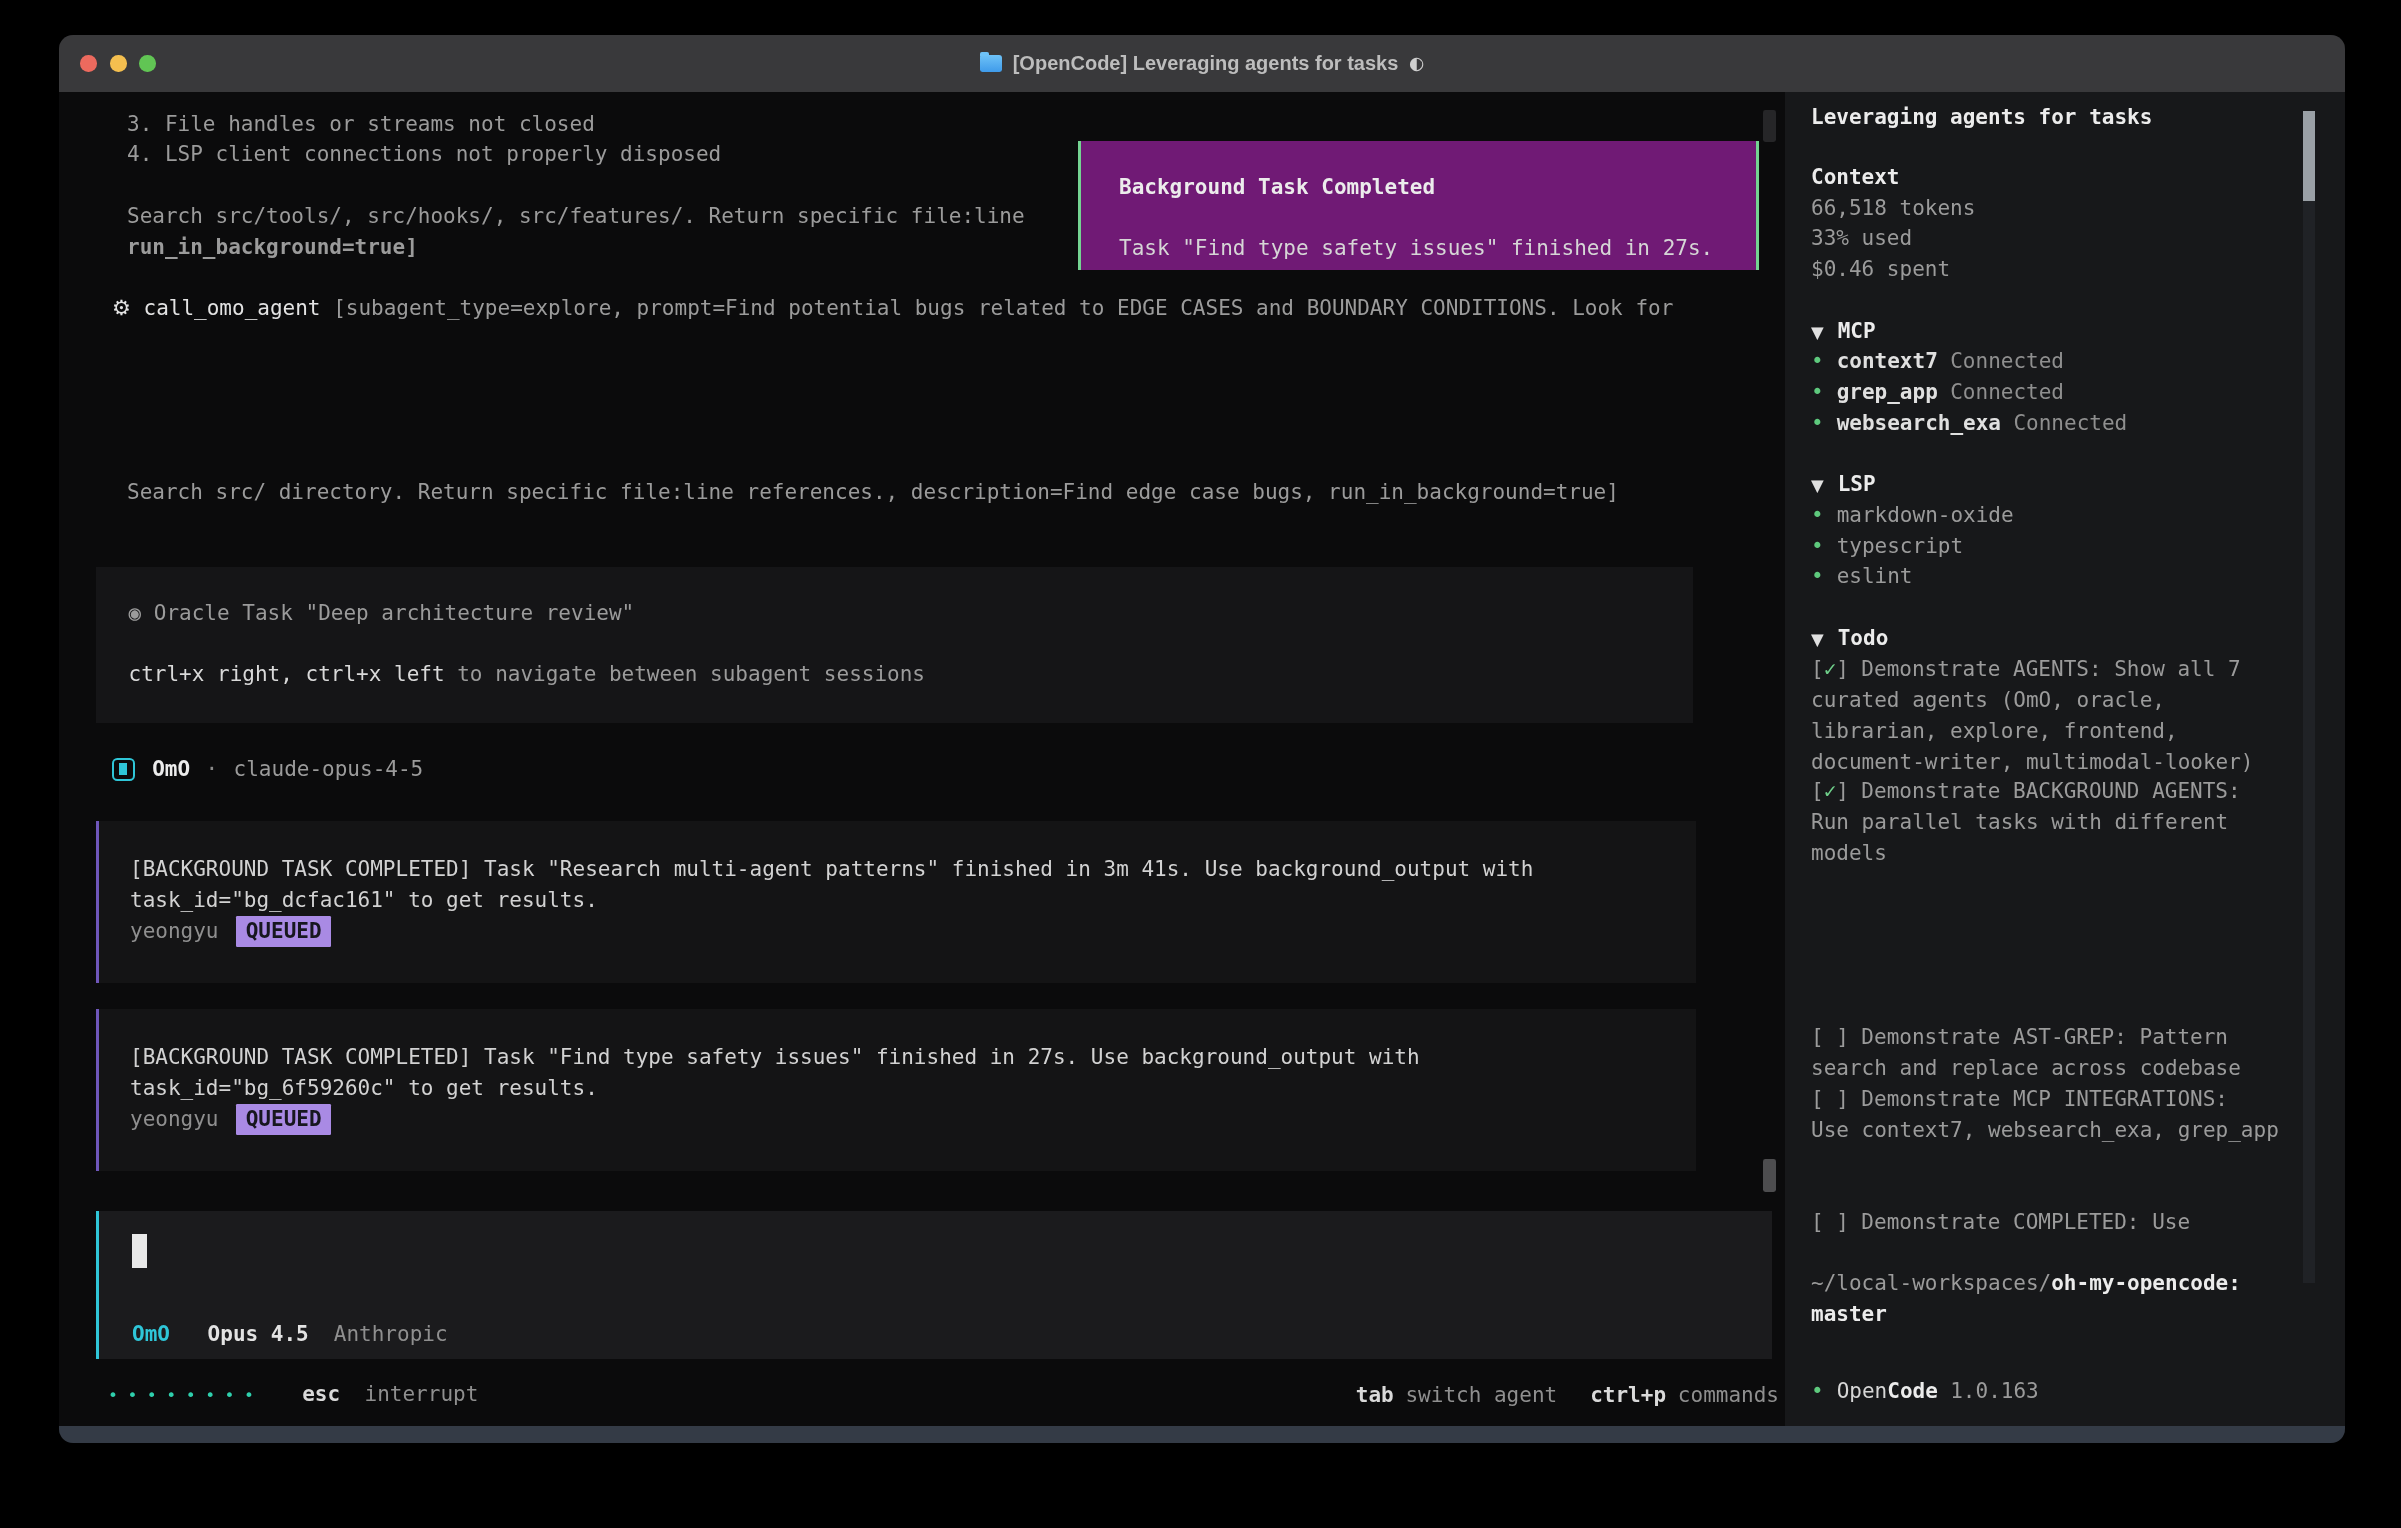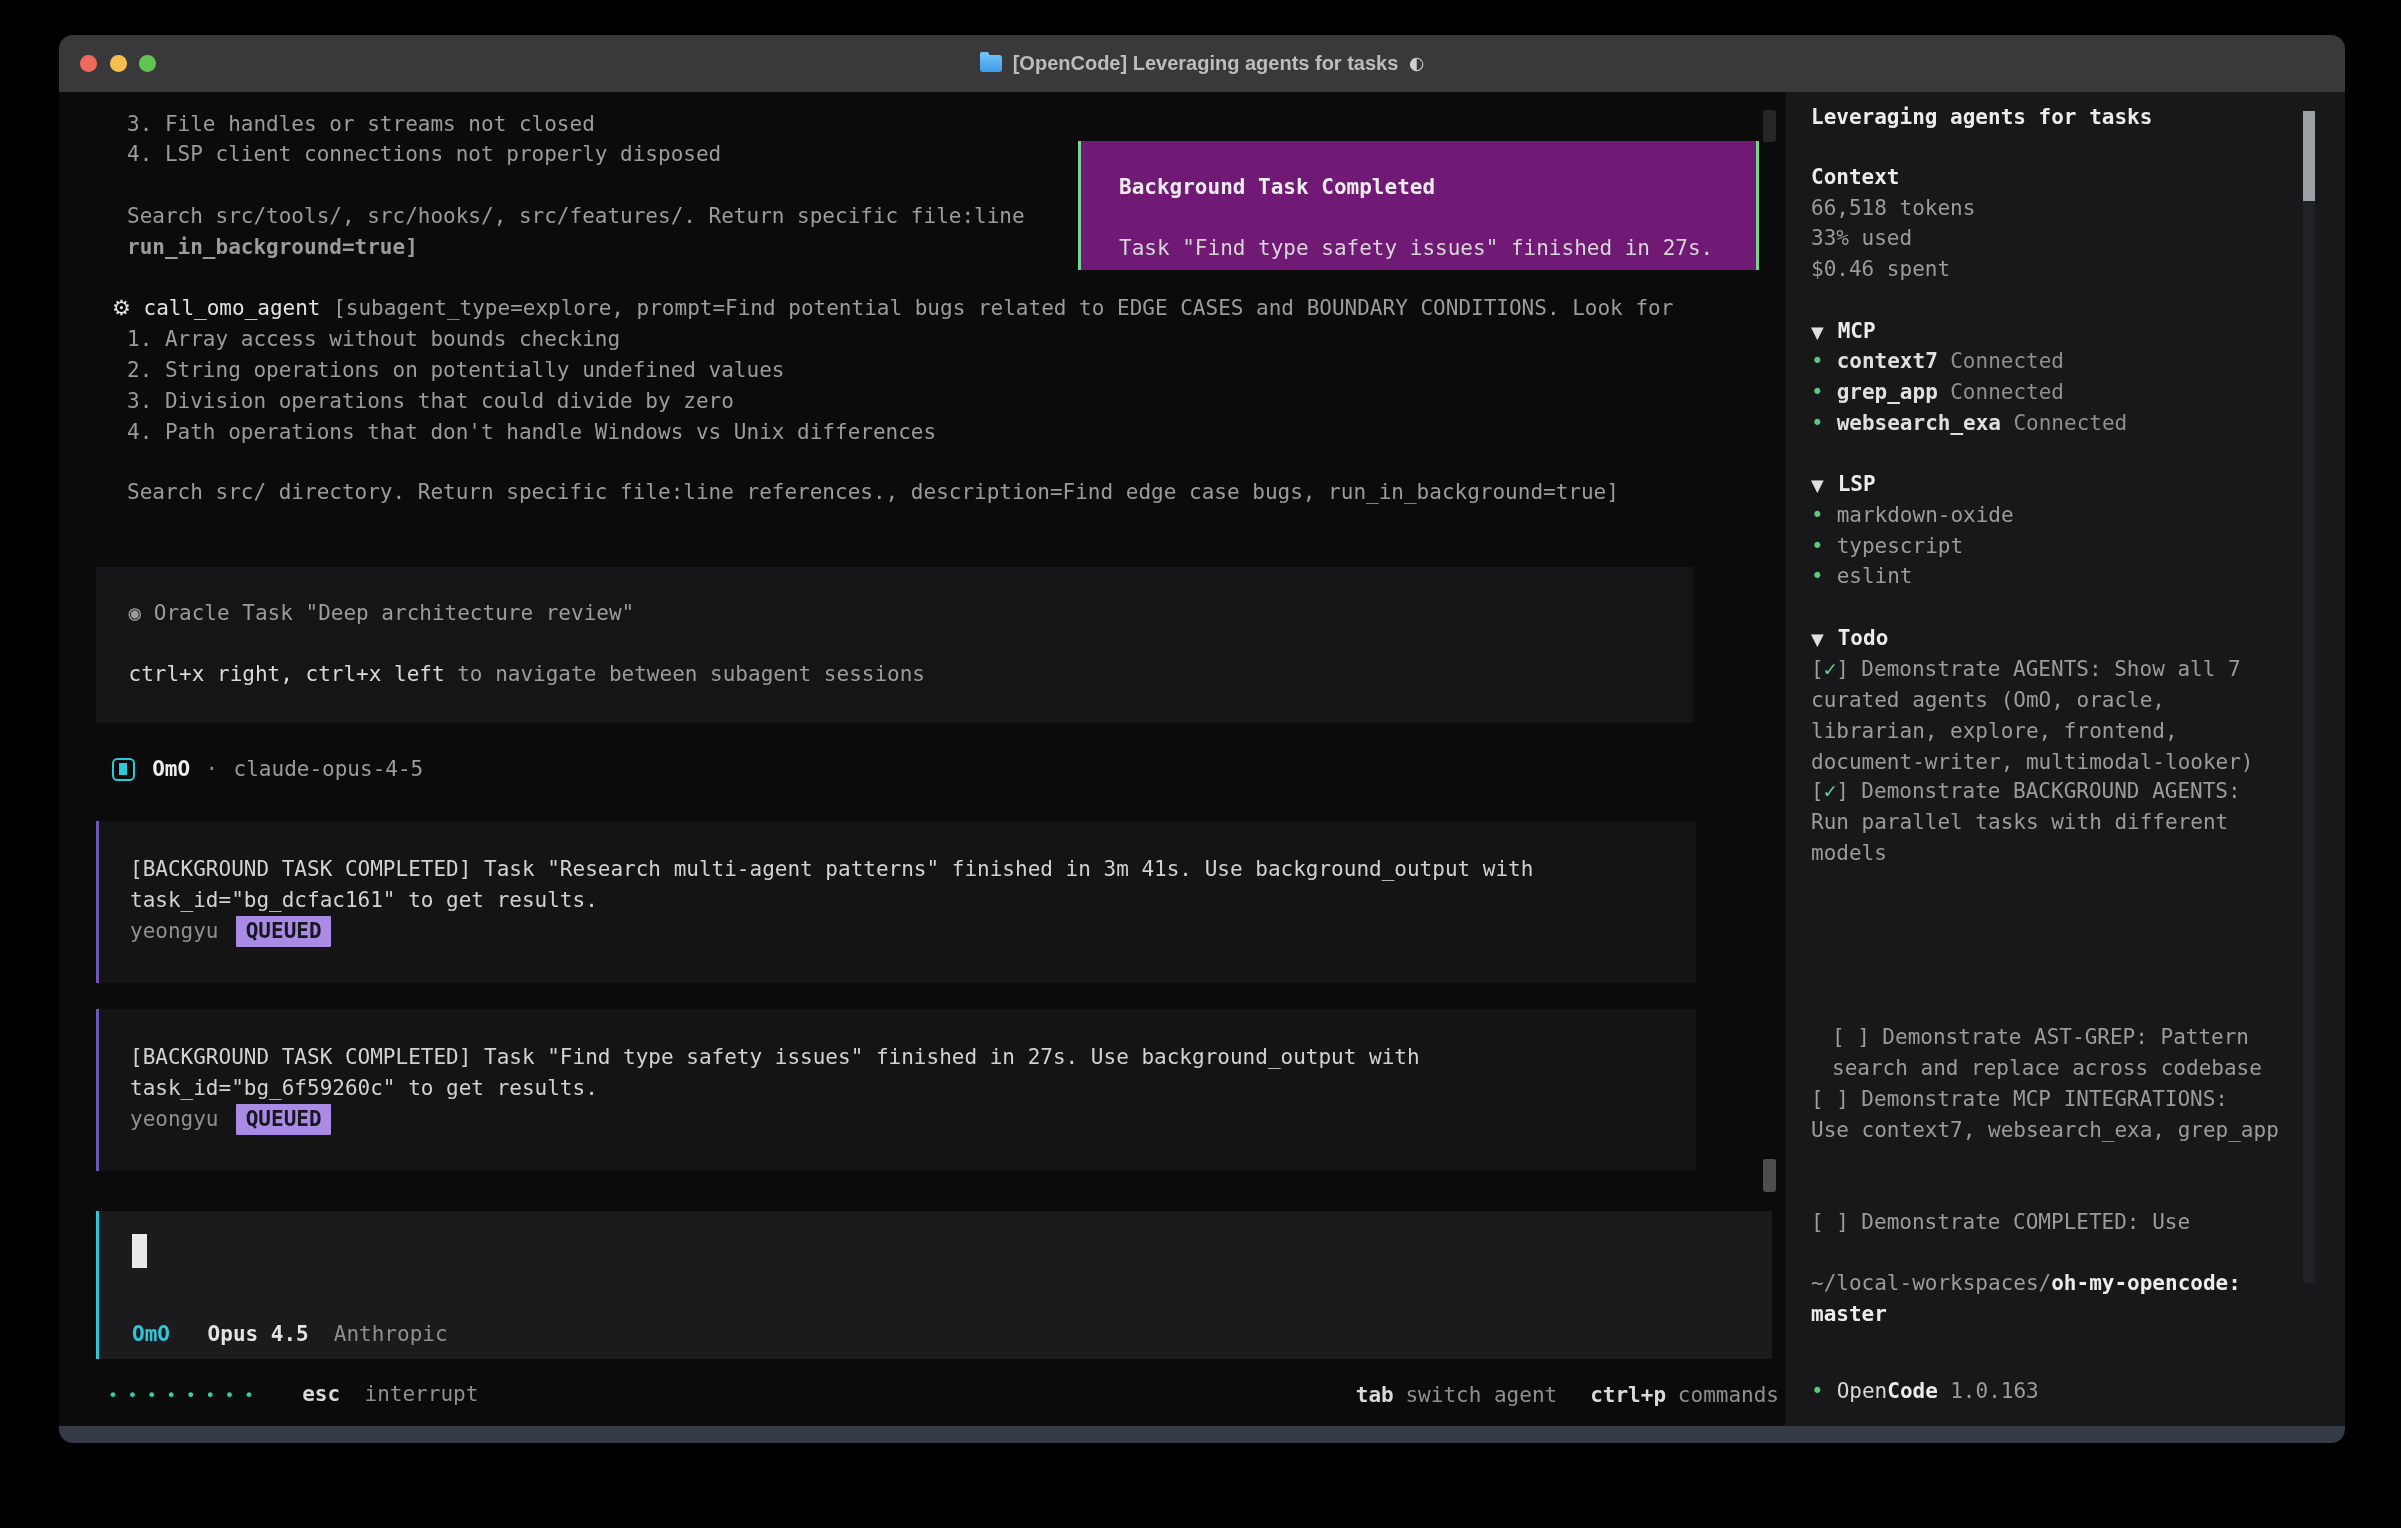--- a/index.html
+++ b/index.html
@@ -113,21 +113,21 @@
   .lsp-name{color:#9b9b9b;}
 
   .sb-todo-h{top:623px;}
   .todo-item .cb{color:#9b9b9b;}
   .todo-item .cb em{font-style:normal;color:#6fcf8a;}
   .todo-item .t{color:#9b9b9b;margin-left:12.4px;}
   .todo-item.active .cb,.todo-item.active .cb em,.todo-item.active .t{color:#7fdf9f;}
   .sb-td-0{top:654px;}
   .sb-td-1{top:776px;}
   .sb-td-2{top:869px;}
-  .sb-td-3{top:1022px;margin-left:21px;}
+  .sb-td-3{top:1022px;}
   .sb-td-4{top:1084px;}
   .sb-td-5{top:1207px;}
 
   .sb-path{top:1268px;}
   .path-dim{color:#9b9b9b;}
   .path-bold{color:#ececec;font-weight:bold;}
   .sb-ver{top:1376px;}
   .ver-reg{color:#d6d6d6;}
   .ver-bold{color:#ececec;font-weight:bold;}
   .ver-num{color:#9b9b9b;margin-left:12.4px;}
@@ -162,24 +162,20 @@
 
   <div class="abs notif">
     <div class="notif-title">Background Task Completed</div>
     <div class="notif-body">Task "Find type safety issues" finished in 27s.</div>
   </div>
 
   <div class="abs gear-line">
     <span class="gear">⚙</span>
     <span class="tool-name">call_omo_agent</span><span class="dim"> [subagent_type=explore, prompt=Find potential bugs related to EDGE CASES and BOUNDARY CONDITIONS. Look for</span>
   </div>
-  <div class="abs m-list dim pre">1. Array access without bounds checking
-2. String operations on potentially undefined values
-3. Division operations that could divide by zero
-4. Path operations that don't handle Windows vs Unix differences</div>
   <div class="abs m-tail dim">Search src/ directory. Return specific file:line references., description=Find edge case bugs, run_in_background=true]</div>
 
   <div class="abs oracle">
     <div class="oracle-l1">◉ Oracle Task "Deep architecture review"</div>
     <div class="oracle-l2">
       <span class="hint-strong">ctrl+x right, ctrl+x left</span><span class="dim"> to navigate between subagent sessions</span>
     </div>
   </div>
 
   <div class="abs agent-line">

